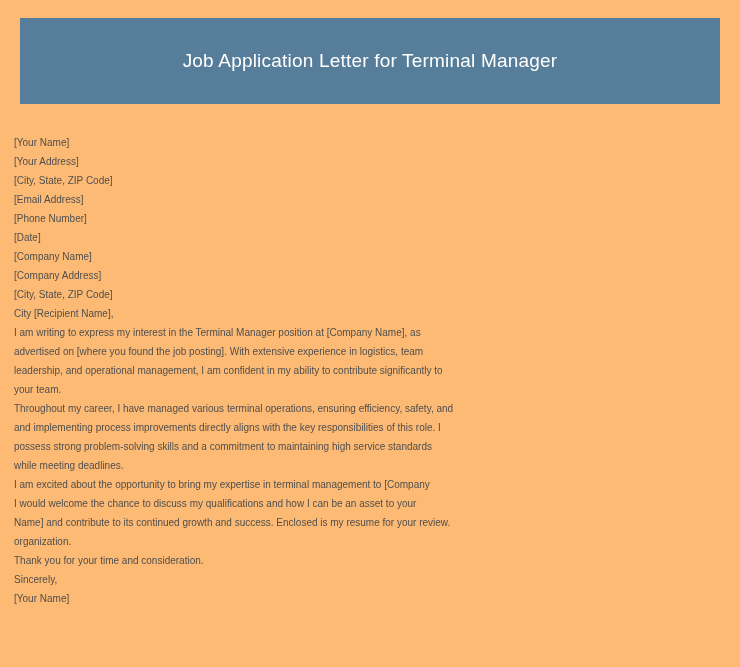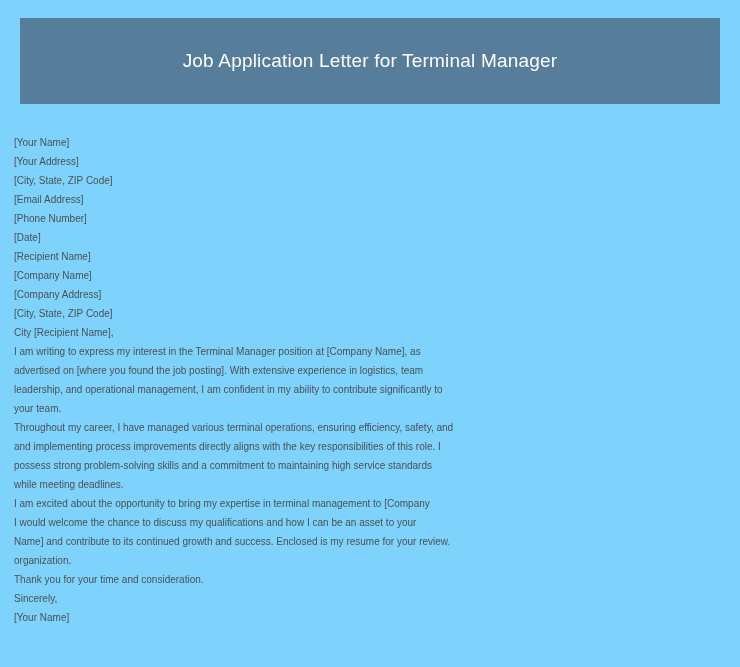--- a/index.html
+++ b/index.html
@@ -7,21 +7,21 @@
     width: 740px;
     height: 667px;
     background: #ffffff;
     font-family: "Liberation Sans", sans-serif;
     overflow: hidden;
   }
   .page {
     position: relative;
     width: 740px;
     height: 667px;
-    background: #7dd3fc;
+    background: #fdba74;
   }
   .header-bar {
     position: absolute;
     left: 20px;
     top: 18px;
     width: 700px;
     height: 86px;
     background: #567d99;
     display: flex;
     align-items: center;
@@ -56,21 +56,20 @@
     <h1 class="header-title">Job Application Letter for Terminal Manager</h1>
   </div>
 
   <div class="letter-body">
     <div class="letter-line">[Your Name]</div>
     <div class="letter-line">[Your Address]</div>
     <div class="letter-line">[City, State, ZIP Code]</div>
     <div class="letter-line">[Email Address]</div>
     <div class="letter-line">[Phone Number]</div>
     <div class="letter-line">[Date]</div>
-    <div class="letter-line">[Recipient Name]</div>
     <div class="letter-line">[Company Name]</div>
     <div class="letter-line">[Company Address]</div>
     <div class="letter-line">[City, State, ZIP Code]</div>
     <div class="letter-line">City [Recipient Name],</div>
     <div class="letter-line">I am writing to express my interest in the Terminal Manager position at [Company Name], as</div>
     <div class="letter-line">advertised on [where you found the job posting]. With extensive experience in logistics, team</div>
     <div class="letter-line">leadership, and operational management, I am confident in my ability to contribute significantly to</div>
     <div class="letter-line">your team.</div>
     <div class="letter-line">Throughout my career, I have managed various terminal operations, ensuring efficiency, safety, and</div>
     <div class="letter-line">and implementing process improvements directly aligns with the key responsibilities of this role. I</div>

